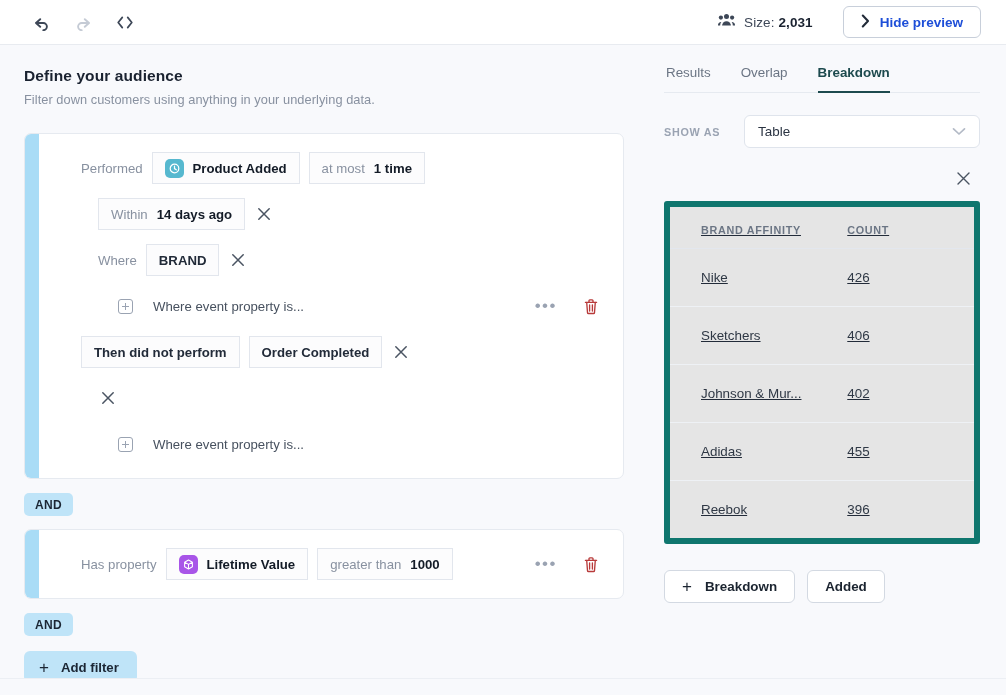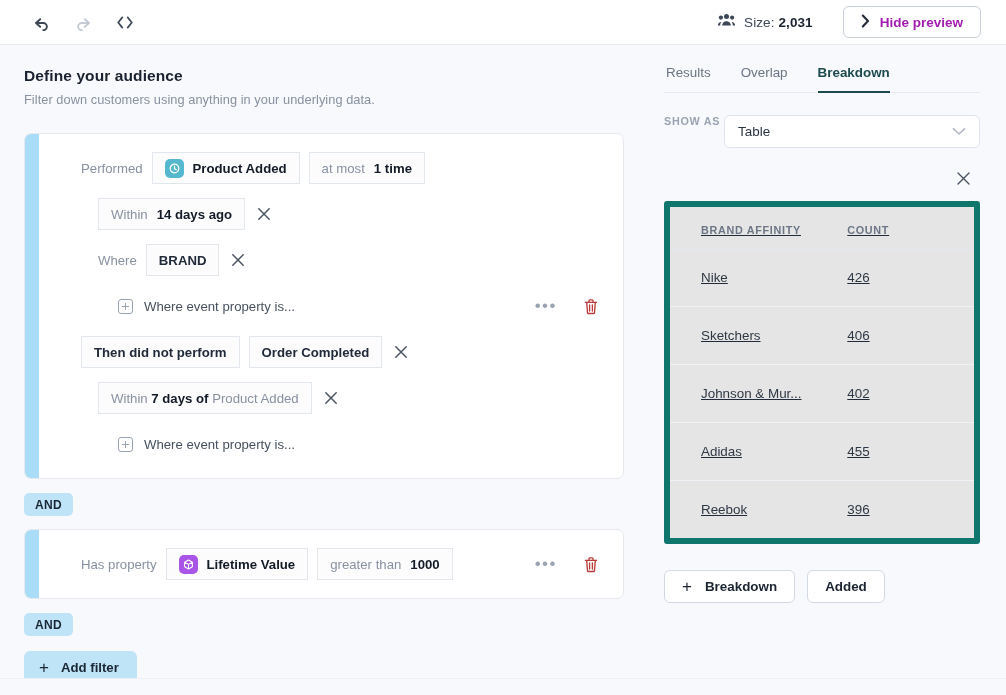--- a/index.html
+++ b/index.html
@@ -22,21 +22,21 @@
   .tb-icon { width: 22px; height: 22px; display: flex; align-items: center; justify-content: center; cursor: pointer; }
   .tb-icon svg { display: block; }
   .tb-spacer { flex: 1; }
   .size-group { display: flex; align-items: center; gap: 9px; margin-right: 30px; }
   .size-text { font-size: 13.5px; color: #3d4757; letter-spacing: .1px; }
   .size-text b { font-weight: bold; color: #1a2230; }
   .hide-preview {
     display: flex; align-items: center; gap: 10px;
     height: 32px; padding: 0 17px; margin-right: 25px;
     border: 1px solid #c8cfda; border-radius: 6px; background: #fff;
-    font-size: 13.5px; font-weight: bold; color: #a21caf; cursor: pointer;
+    font-size: 13.5px; font-weight: bold; color: #1d4ed8; cursor: pointer;
   }
 
   
   .page { position: absolute; left: 0; top: 45px; width: 1006px; height: 633px; background: #f8f9fc; }
 
   
   .left { position: absolute; left: 0; top: 0; width: 648px; height: 633px; padding: 22px 24px 0 24px; }
   .lead-title { font-size: 15.5px; font-weight: bold; color: #1a2230; letter-spacing: .1px; }
   .lead-sub { font-size: 12.8px; color: #8891a0; margin-top: 7px; letter-spacing: .05px; }
 
@@ -61,21 +61,21 @@
     font-size: 13.2px; color: #222b39; cursor: pointer; white-space: nowrap;
   }
   .chip b { font-weight: bold; color: #131b27; }
   .chip .muted { color: #8891a0; }
   .chip.strong { font-weight: bold; }
   .sq { width: 19px; height: 19px; border-radius: 5px; display: flex; align-items: center; justify-content: center; flex: none; }
   .sq.teal { background: #56b8cf; }
   .sq.purple { background: #a855e8; }
 
   .xbtn { width: 20px; height: 20px; cursor: pointer; display: flex; align-items: center; justify-content: center; flex: none; }
-  .addprop { display: flex; align-items: center; gap: 11px; cursor: pointer; }
+  .addprop { display: flex; align-items: center; gap: 20px; cursor: pointer; }
   .addprop .plusbox { width: 15px; height: 15px; border: 1.4px solid #9aa3b2; border-radius: 3px; position: relative; flex: none; }
   .addprop .plusbox::before, .addprop .plusbox::after { content: ""; position: absolute; background: #9aa3b2; }
   .addprop .plusbox::before { left: 3px; right: 3px; top: 6px; height: 1.4px; }
   .addprop .plusbox::after { top: 3px; bottom: 3px; left: 6px; width: 1.4px; }
   .addprop span { font-size: 13.2px; color: #4a5costs; }
   .addprop-txt { font-size: 13.2px; color: #47515f; }
   .row-tools { margin-left: auto; display: flex; align-items: center; gap: 26px; padding-right: 8px; }
   .dots { font-size: 17px; color: #9aa3b2; letter-spacing: 1.5px; cursor: pointer; line-height: 10px; }
   .trash { cursor: pointer; width: 16px; height: 17px; }
 
@@ -96,21 +96,21 @@
 
   
   .right { position: absolute; left: 648px; top: 0; width: 358px; height: 633px; padding: 20px 26px 0 16px; }
   .tabs { display: flex; gap: 30px; border-bottom: 1px solid #e6eaf0; padding-left: 2px; }
   .tab {
     font-size: 13.4px; color: #6b7584; padding-bottom: 11px;
     border-bottom: 2.5px solid transparent; margin-bottom: -1px; cursor: pointer;
   }
   .tab.active { color: #1d4a4e; font-weight: bold; border-bottom-color: #1d4a4e; }
 
-  .showas { display: flex; align-items: flex-start; gap: 4px; margin-top: 22px; }
+  .showas { display: flex; align-items: center; gap: 24px; margin-top: 22px; }
   .showas-lbl { font-size: 10.8px; color: #9aa3b2; letter-spacing: .7px; font-weight: bold; }
   .select {
     flex: 1; height: 33px; display: flex; align-items: center; justify-content: space-between;
     padding: 0 13px; background: #fff; border: 1px solid #dfe4ec; border-radius: 6px;
     font-size: 13.4px; color: #2a3342; cursor: pointer;
   }
 
   .close-row { display: flex; justify-content: flex-end; margin-top: 23px; padding-right: 9px; }
   .close-x { cursor: pointer; }
 
@@ -251,23 +251,20 @@
           <span class="chip strong">Then did not perform</span>
           <span class="chip strong">Order Completed</span>
           <span class="xbtn">
             <svg width="14" height="14" viewBox="0 0 14 14">
                 <path d="M1.8 1.8 L12.2 12.2 M12.2 1.8 L1.8 12.2" stroke="#4a5462" stroke-width="1.5" stroke-linecap="round"></path>
               </svg>
           </span>
         </div>
 
         <div class="row indent1">
-          <span class="chip">
-            <span><span class="muted">Within </span><b>7 days of </b><span class="muted">Product Added</span></span>
-          </span>
           <span class="xbtn">
             <svg width="14" height="14" viewBox="0 0 14 14">
                 <path d="M1.8 1.8 L12.2 12.2 M12.2 1.8 L1.8 12.2" stroke="#4a5462" stroke-width="1.5" stroke-linecap="round"></path>
               </svg>
           </span>
         </div>
 
         <div class="row indent2">
           <span class="addprop">
             <span class="plusbox"></span>

